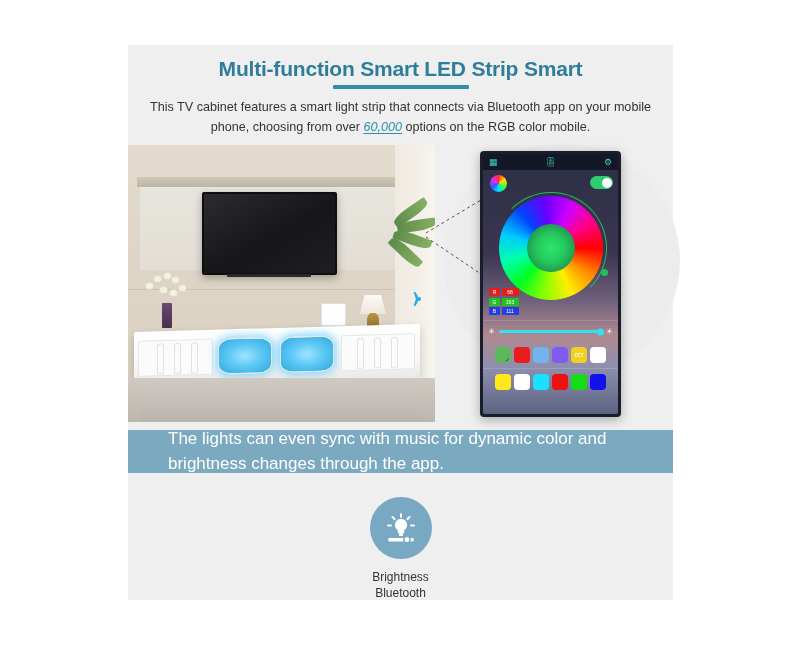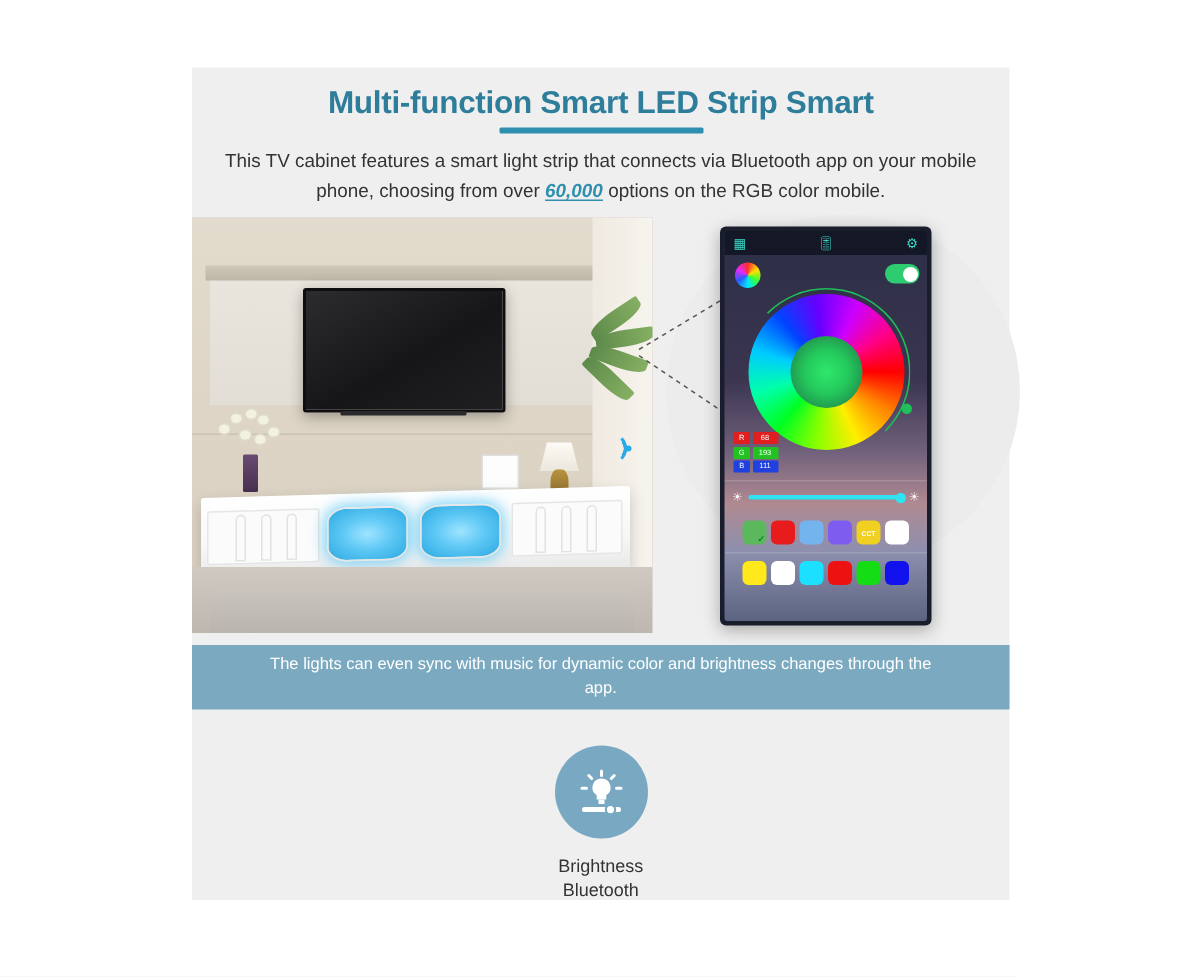--- a/index.html
+++ b/index.html
@@ -17,21 +17,21 @@
   .title {
     font-size:21px; font-weight:bold; color:#2e7d9a; letter-spacing:-.2px;
   }
   .title-underline {
     width:136px; height:4px; background:#2e8fae; margin:4px auto 9px; border-radius:1px;
   }
   .subtitle {
     font-size:12.6px; color:#333; line-height:1.55; max-width:515px; margin:0 auto;
   }
   .hl {
-    color:#2e8fae; font-weight:bold; font-style:italic;
+    color:#2e8fae; font-weight:normal; font-style:italic;
     text-decoration:underline; text-underline-offset:2px;
   }
 
   
   .content {
     position:absolute; left:0; top:100px; width:545px; height:178px;
   }
   .photo {
     position:absolute; left:0; top:0; width:307px; height:277px; overflow:hidden;
     background:#d8d2c8;
@@ -223,22 +223,22 @@
     font-weight:bold;
   }
   .sw.sel:after {
     content:"✓"; position:absolute; right:1px; bottom:0; font-size:6px; color:#0a7a34;
   }
 
   
   .banner {
     position:absolute; left:0; top:385px; width:545px; height:43px;
     background:#7aa9c0; color:#fff; display:flex; align-items:center;
-    justify-content:center; text-align:center; font-size:11px; line-height:1.45;
-    padding:0 52px;
+    justify-content:center; text-align:left; font-size:17px; line-height:1.45;
+    padding:0 40px;
   }
 
   
   .features {
     position:absolute; left:0; top:438px; width:545px;
     display:flex; justify-content:space-around; padding:14px 24px 0;
   }
   .feature { width:150px; text-align:center; }
   .f-ico {
     width:62px; height:62px; border-radius:50%; background:#79a9c2;

